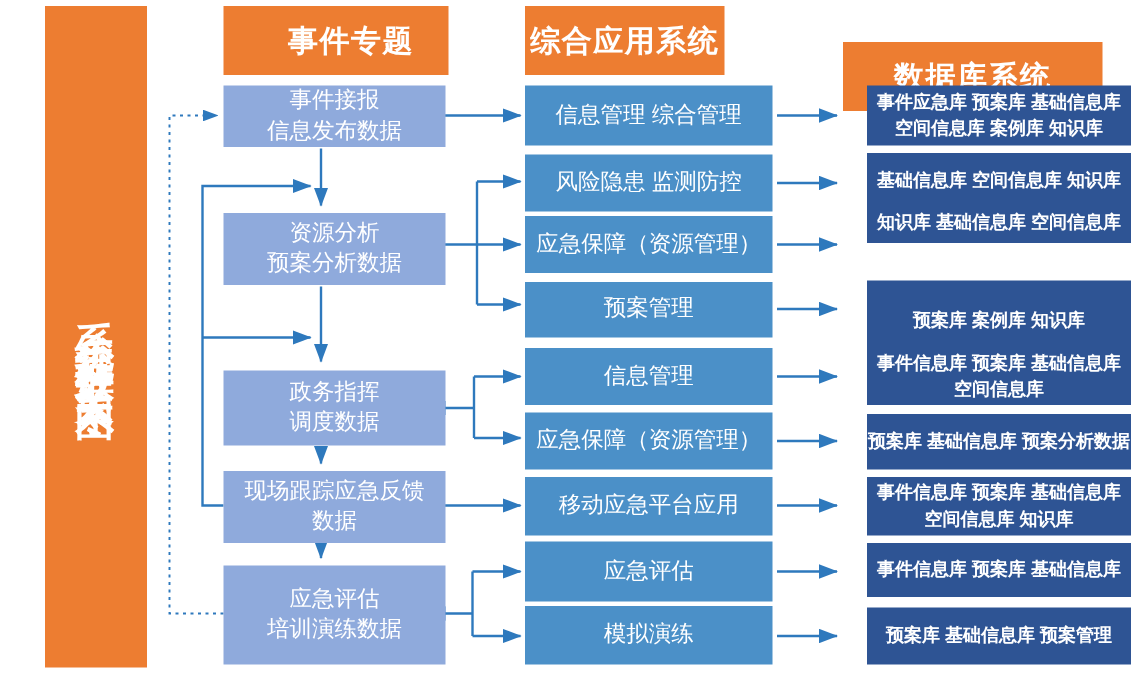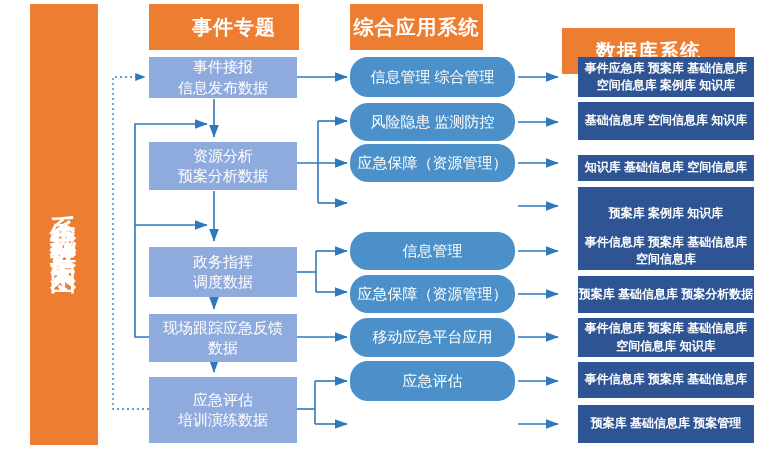--- a/index.html
+++ b/index.html
@@ -20,21 +20,21 @@
     font-size:20px;font-weight:bold;letter-spacing:1px;
   }
   .hdr1{left:149px;top:4px;width:130px;padding-left:20px;}
   .hdr2{left:350px;top:4px;width:133px;}
   .hdr3{left:562px;top:3px;width:173px;margin-top:25px;}
   .box{
     position:absolute;color:#fff;display:flex;flex-direction:column;
     align-items:center;justify-content:center;text-align:center;line-height:1.35;
   }
   .c1{left:149px;width:148px;background:#8FAADC;font-size:15px;}
-  .c2{left:350px;width:165px;background:#4B90C8;font-size:15px;border-radius:18px;}
+  .c2{left:350px;width:165px;background:#4B90C8;font-size:15px;}
   .c3{left:562px;width:176px;background:#2E5494;font-size:12px;font-weight:bold;line-height:1.45;margin-left:16px;}
 </style>
 </head>
 <body>
 
 <div class="canvas">
 
   <svg class="connectors" viewBox="0 0 762 449" xmlns="http://www.w3.org/2000/svg">
     <defs>
       <marker id="ah" viewBox="0 0 8 6" refX="7.5" refY="3" markerWidth="8" markerHeight="6" orient="auto-start-reverse">
@@ -108,33 +108,35 @@
     <span>数据</span>
   </div>
   <div class="box c1" style="top:377px;height:66px">
     <span>应急评估</span>
     <span>培训演练数据</span>
   </div>
 
   <div class="box c2" style="top:57px;height:40px">信息管理 综合管理</div>
   <div class="box c2" style="top:103px;height:38px">风险隐患 监测防控</div>
   <div class="box c2" style="top:144px;height:38px">应急保障（资源管理）</div>
+  <div class="box c2" style="top:188px;height:37px">预案管理</div>
   <div class="box c2" style="top:232px;height:38px">信息管理</div>
   <div class="box c2" style="top:275px;height:38px">应急保障（资源管理）</div>
   <div class="box c2" style="top:318px;height:39px">移动应急平台应用</div>
   <div class="box c2" style="top:361px;height:40px">应急评估</div>
+  <div class="box c2" style="top:404px;height:39px">模拟演练</div>
 
   <div class="box c3" style="top:57px;height:40px">
     <span>事件应急库 预案库 基础信息库</span>
     <span>空间信息库 案例库 知识库</span>
   </div>
   <div class="box c3" style="top:102px;height:38px">
     <span>基础信息库 空间信息库 知识库</span>
   </div>
-  <div class="box c3" style="top:155px;height:26px">
+  <div class="box c3" style="top:136px;height:26px">
     <span>知识库 基础信息库 空间信息库</span>
   </div>
   <div class="box c3" style="top:187px;height:53px">
     <span>预案库 案例库 知识库</span>
   </div>
   <div class="box c3" style="top:232px;height:38px">
     <span>事件信息库 预案库 基础信息库</span>
     <span>空间信息库</span>
   </div>
   <div class="box c3" style="top:276px;height:37px">

